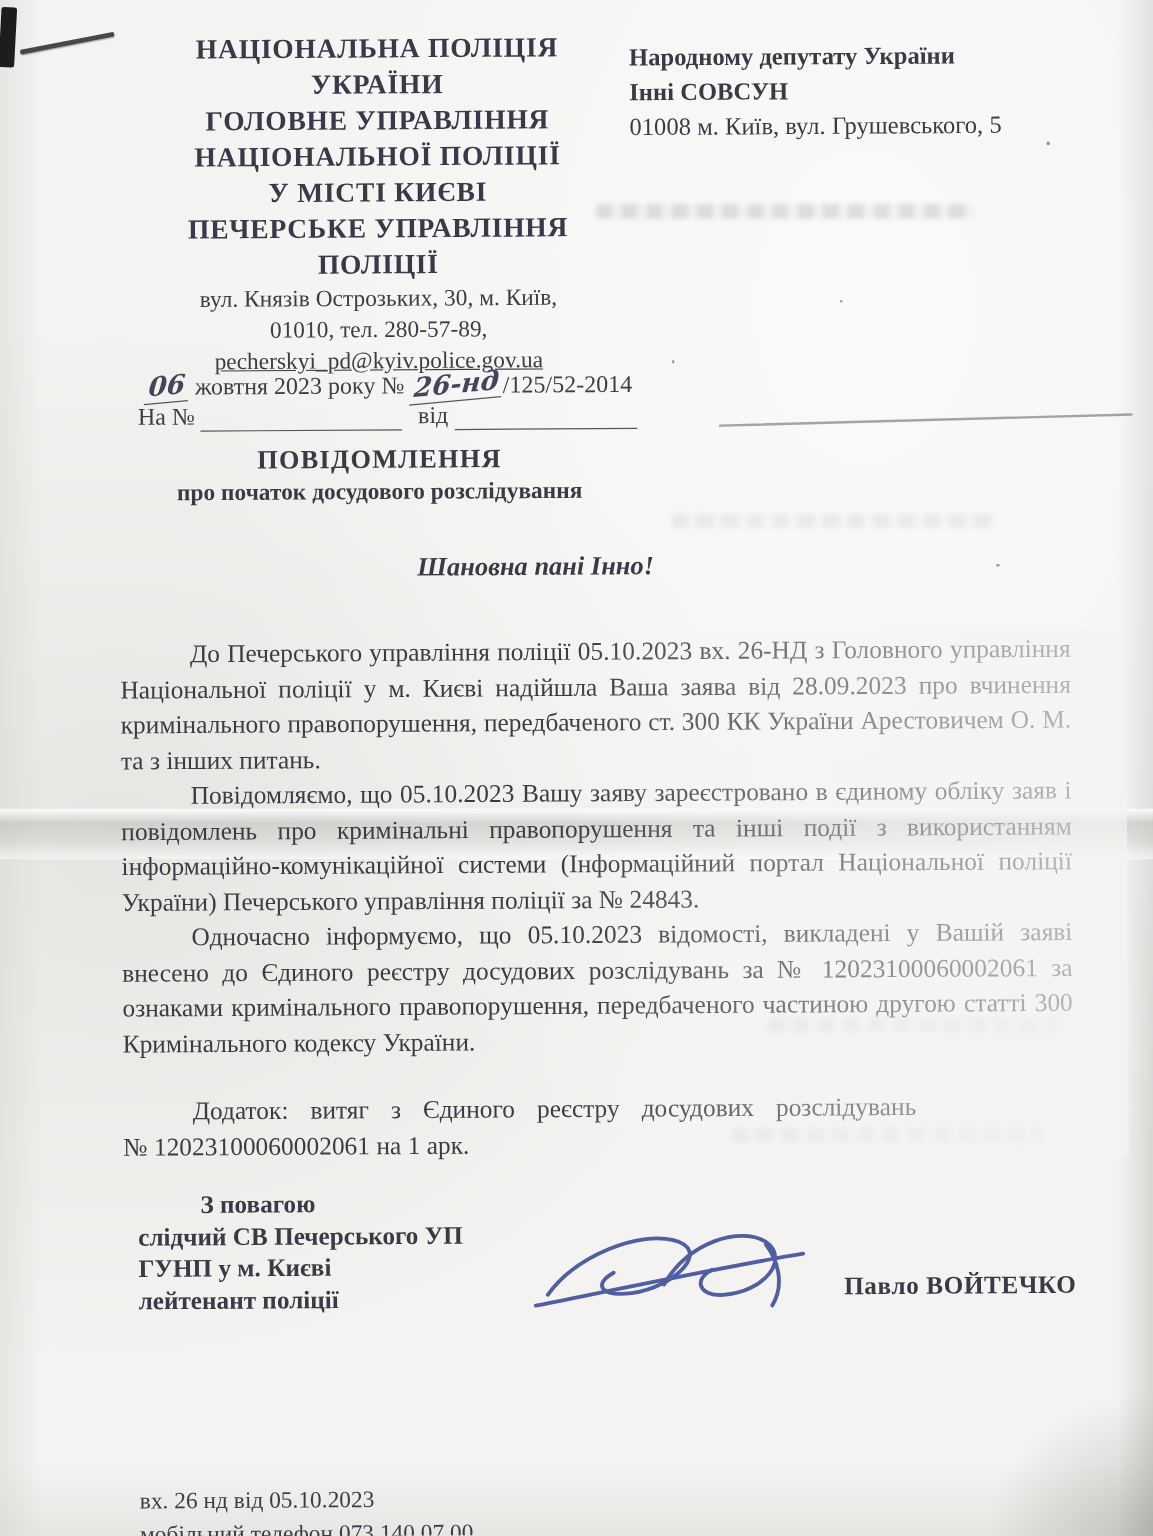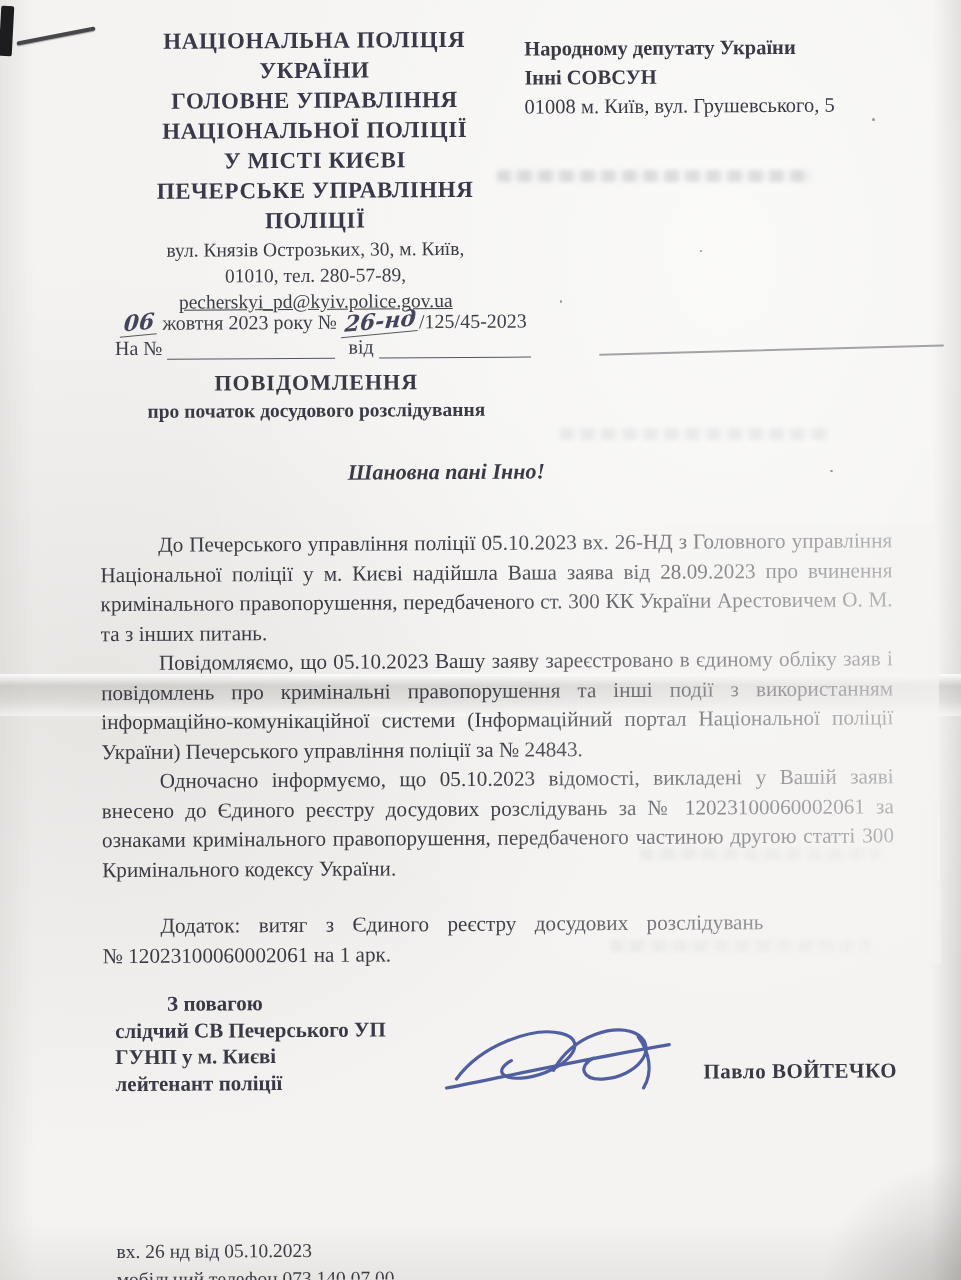--- a/index.html
+++ b/index.html
@@ -114,21 +114,21 @@
 
     <div class="addr-block">
       <div>вул. Князів Острозьких, 30, м. Київ,</div>
       <div>01010, тел. 280-57-89,</div>
       <div class="email">pecherskyi_pd@kyiv.police.gov.ua</div>
     </div>
 
     <div class="date-line">
       <span class="hand">06</span>
       <span>жовтня 2023 року №</span>
-      <span class="hand">26-нд</span><span>/125/45-2023</span>
+      <span class="hand">26-нд</span><span>/125/52-2014</span>
     </div>
 
     <div class="ref-line">
       <span>На №</span>
       <span class="fill fill-a"></span>
       <span>від</span>
       <span class="fill fill-b"></span>
     </div>
     <div class="ref-ext"></div>
 

